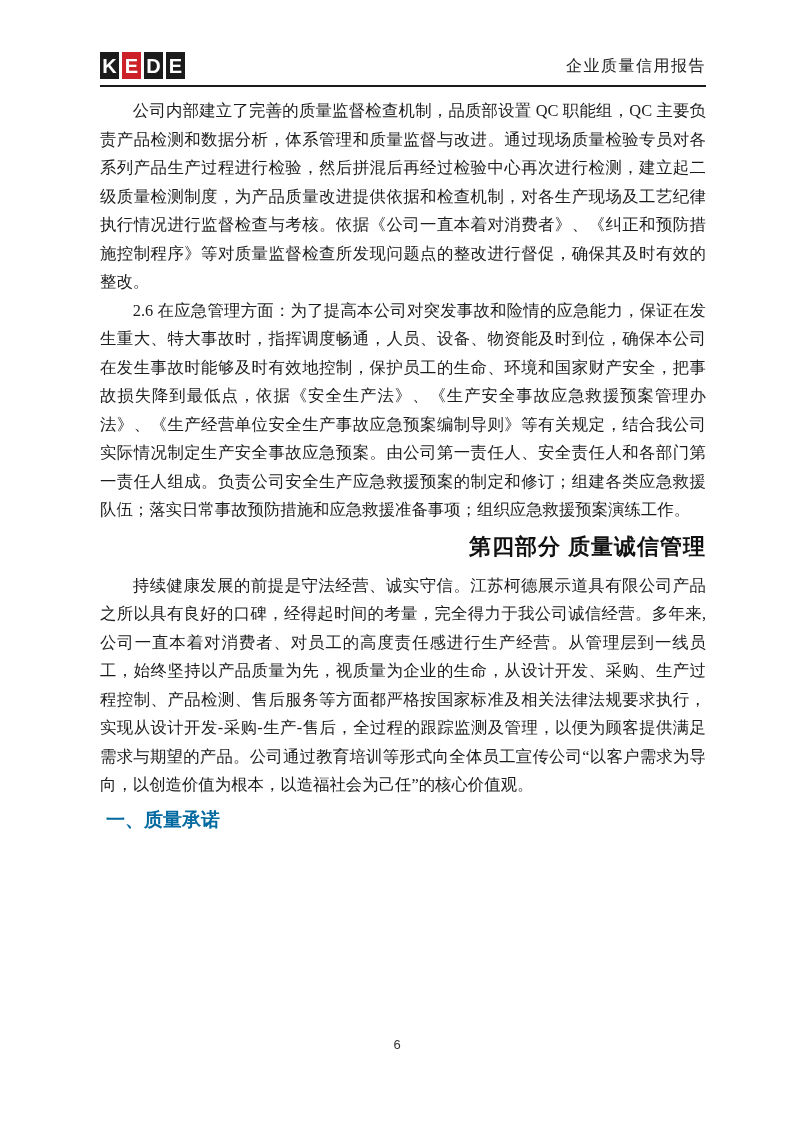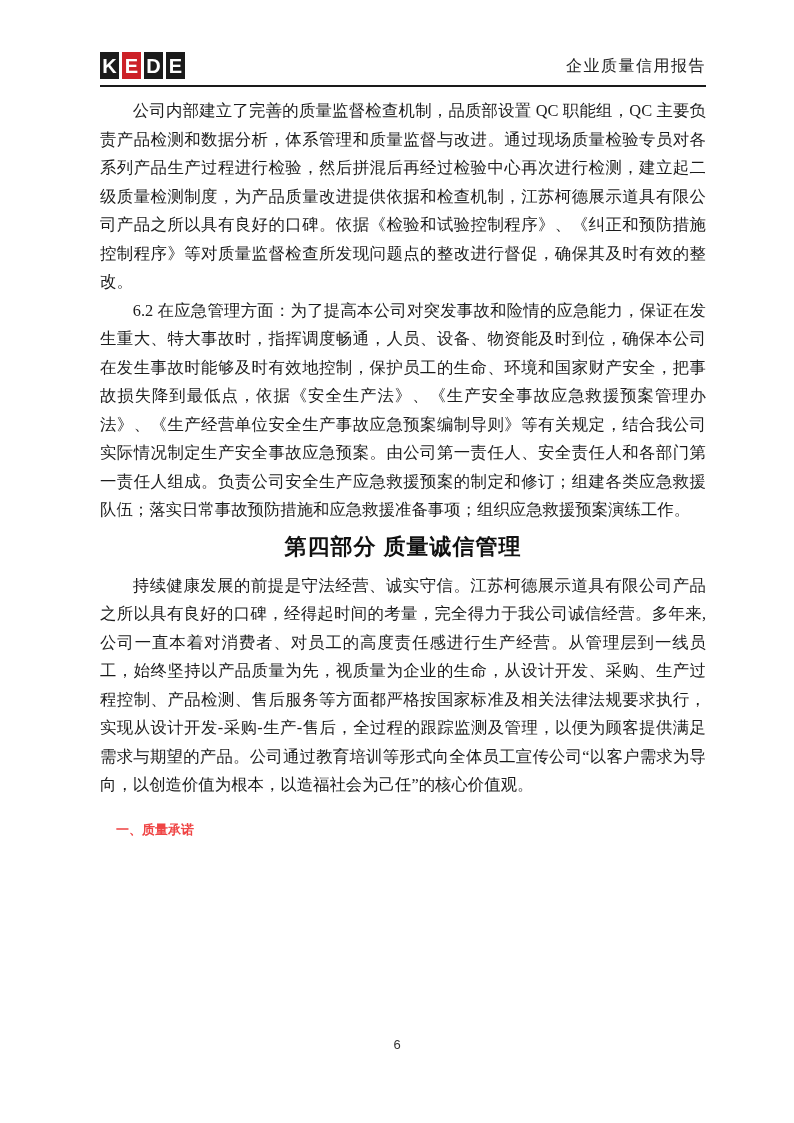--- a/index.html
+++ b/index.html
@@ -63,34 +63,34 @@
     font-size: 16.4px;
     line-height: 28.5px;
     text-align: justify;
   }
   .para { margin: 0; text-indent: 2em; }
   .section-heading {
     font-family: "Liberation Sans", "DejaVu Sans", sans-serif;
     font-weight: bold;
     font-size: 22px;
     line-height: 34px;
-    text-align: center;
+    text-align: right;
     text-indent: 0;
     letter-spacing: 1px;
     margin: 5px 0 8px 0;
     color: #111111;
   }
   .subsection-heading {
     font-family: "Liberation Sans", "DejaVu Sans", sans-serif;
     font-weight: bold;
-    font-size: 13px;
+    font-size: 19px;
     line-height: 28.5px;
     text-indent: 0;
-    margin: 16px;
-    color: #ef4444;
+    margin: 6px;
+    color: #0369a1;
   }
   
   .footer {
     position: absolute;
     top: 1037px;
     left: 0;
     width: 794px;
     text-align: center;
     font-size: 13px;
     color: #333333;
@@ -108,22 +108,22 @@
       <span class="logo-box red">E</span>
       <span class="logo-box black">D</span>
       <span class="logo-box black">E</span>
     </div>
     <div class="report-title">企业质量信用报告</div>
   </div>
 
   <div class="header-rule"></div>
 
   <div class="doc-body">
-    <p class="para">公司内部建立了完善的质量监督检查机制，品质部设置 QC 职能组，QC 主要负责产品检测和数据分析，体系管理和质量监督与改进。通过现场质量检验专员对各系列产品生产过程进行检验，然后拼混后再经过检验中心再次进行检测，建立起二级质量检测制度，为产品质量改进提供依据和检查机制，江苏柯德展示道具有限公司产品之所以具有良好的口碑。依据《检验和试验控制程序》、《纠正和预防措施控制程序》等对质量监督检查所发现问题点的整改进行督促，确保其及时有效的整改。</p>
-    <p class="para">6.2 在应急管理方面：为了提高本公司对突发事故和险情的应急能力，保证在发生重大、特大事故时，指挥调度畅通，人员、设备、物资能及时到位，确保本公司在发生事故时能够及时有效地控制，保护员工的生命、环境和国家财产安全，把事故损失降到最低点，依据《安全生产法》、《生产安全事故应急救援预案管理办法》、《生产经营单位安全生产事故应急预案编制导则》等有关规定，结合我公司实际情况制定生产安全事故应急预案。由公司第一责任人、安全责任人和各部门第一责任人组成。负责公司安全生产应急救援预案的制定和修订；组建各类应急救援队伍；落实日常事故预防措施和应急救援准备事项；组织应急救援预案演练工作。</p>
+    <p class="para">公司内部建立了完善的质量监督检查机制，品质部设置 QC 职能组，QC 主要负责产品检测和数据分析，体系管理和质量监督与改进。通过现场质量检验专员对各系列产品生产过程进行检验，然后拼混后再经过检验中心再次进行检测，建立起二级质量检测制度，为产品质量改进提供依据和检查机制，对各生产现场及工艺纪律执行情况进行监督检查与考核。依据《公司一直本着对消费者》、《纠正和预防措施控制程序》等对质量监督检查所发现问题点的整改进行督促，确保其及时有效的整改。</p>
+    <p class="para">2.6 在应急管理方面：为了提高本公司对突发事故和险情的应急能力，保证在发生重大、特大事故时，指挥调度畅通，人员、设备、物资能及时到位，确保本公司在发生事故时能够及时有效地控制，保护员工的生命、环境和国家财产安全，把事故损失降到最低点，依据《安全生产法》、《生产安全事故应急救援预案管理办法》、《生产经营单位安全生产事故应急预案编制导则》等有关规定，结合我公司实际情况制定生产安全事故应急预案。由公司第一责任人、安全责任人和各部门第一责任人组成。负责公司安全生产应急救援预案的制定和修订；组建各类应急救援队伍；落实日常事故预防措施和应急救援准备事项；组织应急救援预案演练工作。</p>
     <h1 class="section-heading">第四部分 质量诚信管理</h1>
     <p class="para">持续健康发展的前提是守法经营、诚实守信。江苏柯德展示道具有限公司产品之所以具有良好的口碑，经得起时间的考量，完全得力于我公司诚信经营。多年来,公司一直本着对消费者、对员工的高度责任感进行生产经营。从管理层到一线员工，始终坚持以产品质量为先，视质量为企业的生命，从设计开发、采购、生产过程控制、产品检测、售后服务等方面都严格按国家标准及相关法律法规要求执行，实现从设计开发-采购-生产-售后，全过程的跟踪监测及管理，以便为顾客提供满足需求与期望的产品。公司通过教育培训等形式向全体员工宣传公司“以客户需求为导向，以创造价值为根本，以造福社会为己任”的核心价值观。</p>
     <h2 class="subsection-heading">一、质量承诺</h2>
   </div>
 
   <div class="footer">
     <span>6</span>
   </div>
 
 </div>

